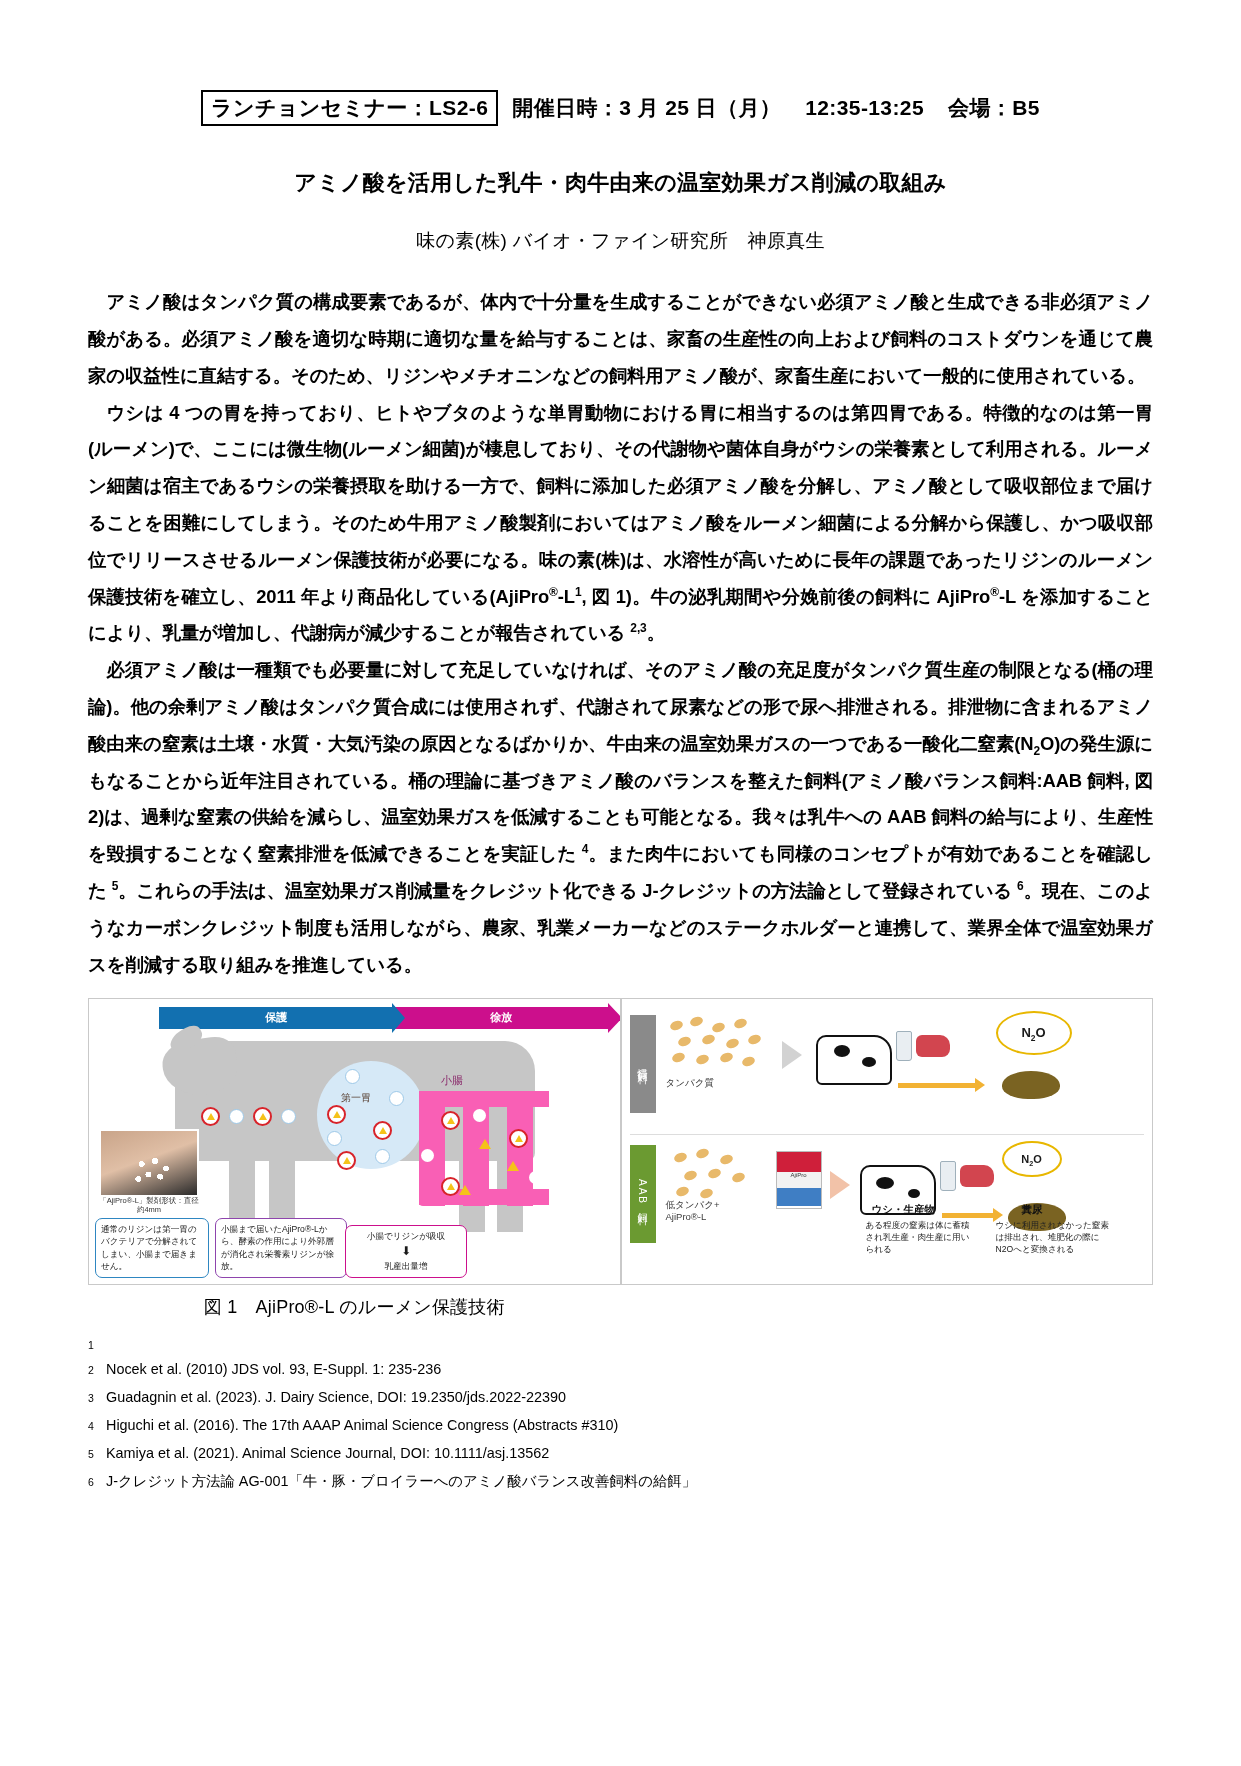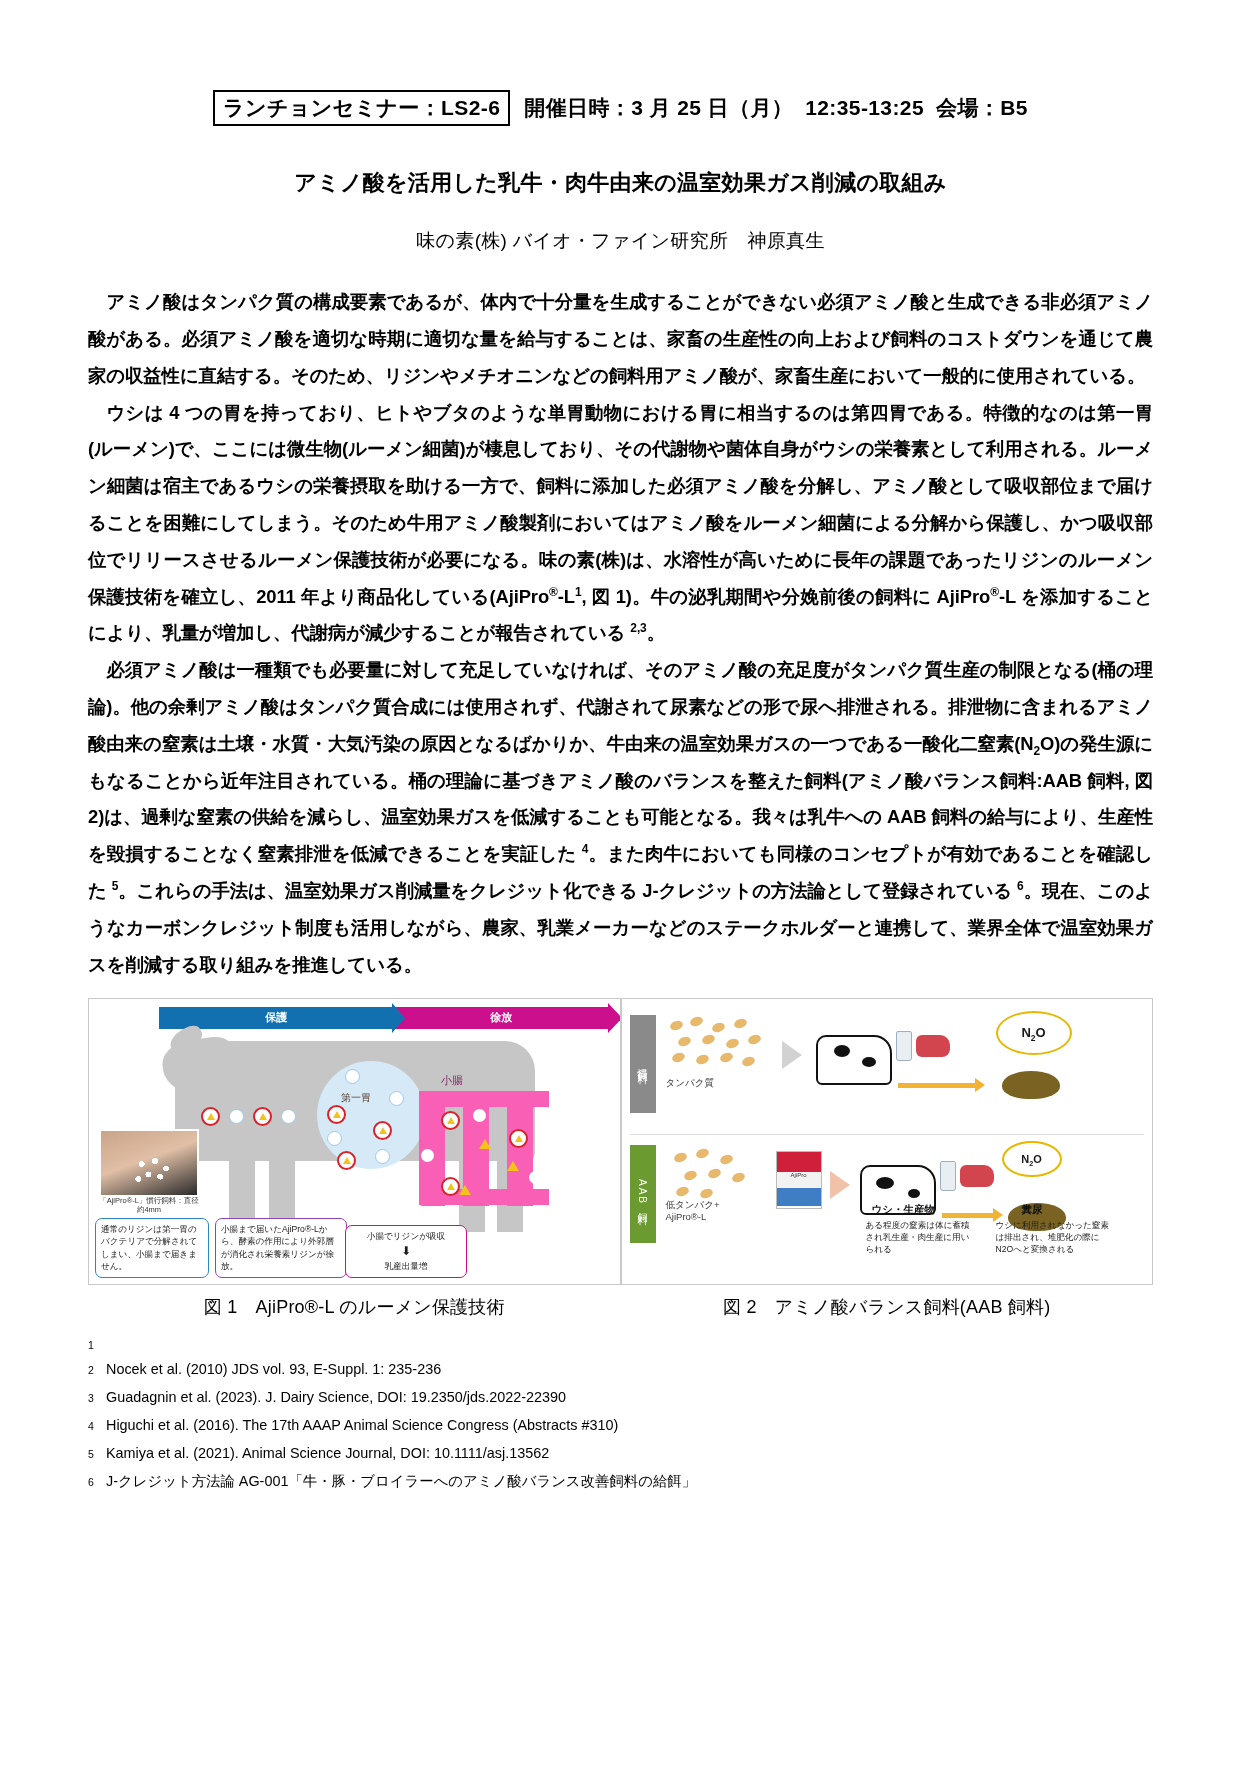--- a/index.html
+++ b/index.html
@@ -33,21 +33,21 @@
     font-size: 21px;
     font-weight: bold;
     letter-spacing: .4px;
     white-space: nowrap;
   }
   .banner-box {
     border: 2px solid #000;
     padding: 4px 8px 5px 8px;
     line-height: 1.1;
   }
-  .banner-rest { display: flex; align-items: center; gap: 12px; }
+  .banner-rest { display: flex; align-items: center; gap: 24px; }
 
   
   .doc-title {
     text-align: center;
     font-size: 22px;
     font-weight: bold;
     margin-top: 42px;
     letter-spacing: .3px;
   }
   .doc-author {
@@ -364,21 +364,21 @@
         <div class="bubble-w" style="left:384px;top:110px"></div>
         <div class="bubble-w" style="left:332px;top:150px"></div>
         <div class="bubble-w" style="left:440px;top:172px"></div>
         <div class="tri-y" style="left:390px;top:140px"></div>
         <div class="tri-y" style="left:418px;top:162px"></div>
         <div class="tri-y" style="left:370px;top:186px"></div>
 
         <div class="photo-box">
           <div class="photo-grains"></div>
         </div>
-        <div class="photo-cap">「AjiPro®-L」慣行飼料：直径約4mm</div>
+        <div class="photo-cap">「AjiPro®-L」製剤形状：直径約4mm</div>
 
         <div class="callout c1">通常のリジンは第一胃のバクテリアで分解されてしまい、小腸まで届きません。</div>
         <div class="callout c2">小腸まで届いたAjiPro®-Lから、酵素の作用により外郭層が消化され栄養素リジンが徐放。</div>
         <div class="callout c3">
           <span>小腸でリジンが吸収</span><br>
           <span class="big">⬇</span><br>
           <span>乳産出量増</span>
         </div>
       </div>
       <div class="fig-caption">図 1　AjiPro®-L のルーメン保護技術</div>
@@ -451,21 +451,20 @@
           <div class="cloud" style="left:372px;top:2px;width:56px;height:32px;font-size:11px">
               <span>N<sub>2</sub>O</span>
             </div>
         </div>
 
         <div class="f2-col-title" style="left:250px;top:204px">ウシ・生産物</div>
         <div class="f2-col-text" style="left:244px;top:220px;width:108px">ある程度の窒素は体に蓄積され乳生産・肉生産に用いられる</div>
         <div class="f2-col-title" style="left:400px;top:204px">糞尿</div>
         <div class="f2-col-text" style="left:374px;top:220px;width:118px">ウシに利用されなかった窒素は排出され、堆肥化の際にN2Oへと変換される</div>
       </div>
-      <div class="fig-caption">図 2　アミノ酸バランス飼料(AAB 飼料)</div>
     </div>
   </div>
 
   <div class="refs">
     <div class="ref-item">
       <span class="ref-num">1</span>
     </div>
     <div class="ref-item">
       <span class="ref-num">2</span>
       <span class="ref-text">Nocek et al. (2010) JDS vol. 93, E-Suppl. 1: 235-236</span>

